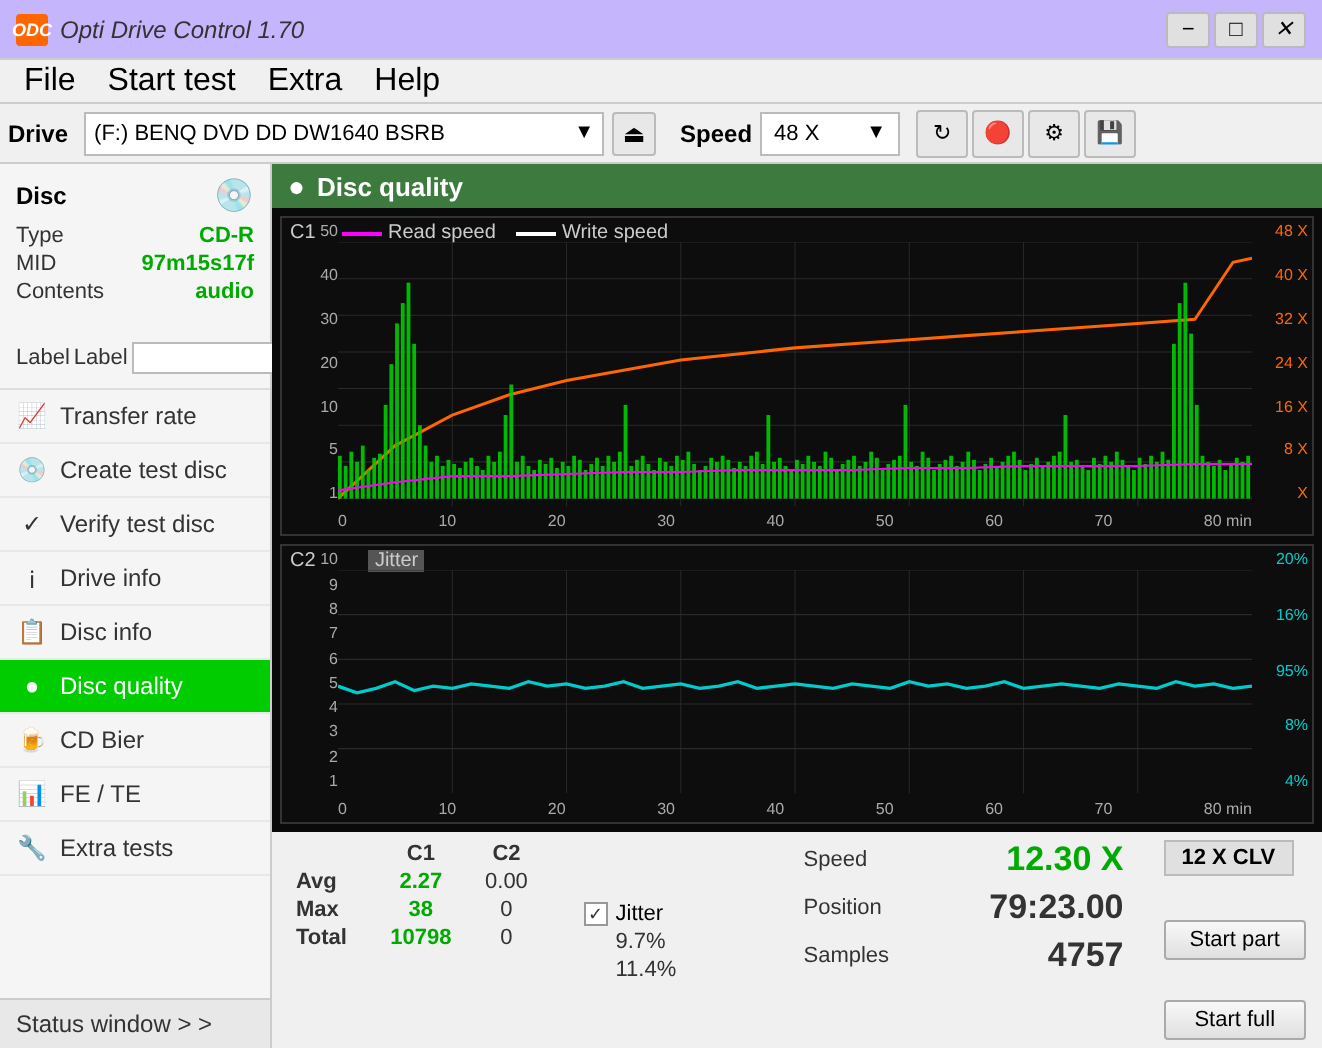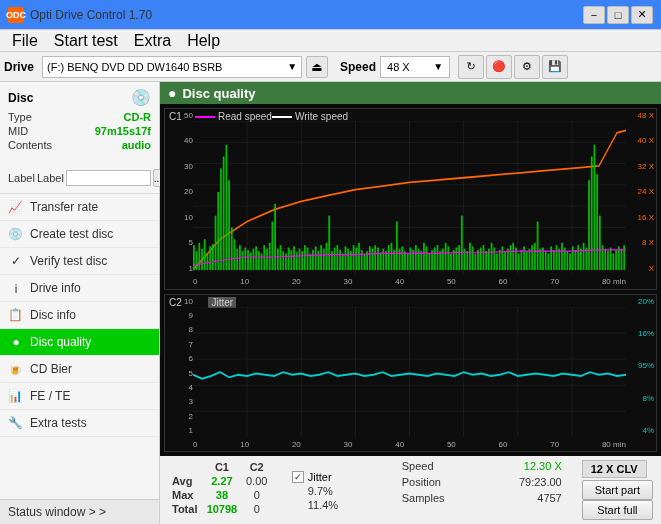--- a/index.html
+++ b/index.html
@@ -1,26 +1,27 @@
 <!DOCTYPE html>
 <html><head>
   <meta charset="utf-8">
   <style>
     * { margin: 0; padding: 0; box-sizing: border-box; }
     body { width: 661px; height: 524px; background: #f0f0f0; font-family: 'Segoe UI', Tahoma, sans-serif; font-size: 11px; overflow: hidden; }
 
     
     .title-bar {
-      background: #3b82f6;
+      background: #c4b5fd;
       height: 30px;
       display: flex;
       align-items: center;
       padding: 0 8px;
       border-bottom: 1px solid #ccc;
       justify-content: space-between;
+      font-style: italic;
     }
     .title-bar-left { display: flex; align-items: center; gap: 6px; }
     .title-bar-icon { width: 16px; height: 16px; background: #ff6600; border-radius: 2px; display: flex; align-items: center; justify-content: center; font-size: 9px; color: white; font-weight: bold; }
     .title-bar-text { font-size: 12px; color: #333; }
     .title-bar-controls { display: flex; gap: 2px; }
     .title-btn { width: 22px; height: 18px; background: #e0e0e0; border: 1px solid #bbb; cursor: pointer; display: flex; align-items: center; justify-content: center; font-size: 11px; border-radius: 2px; }
 
     
     .menu-bar {
       background: #f0f0f0;
@@ -71,21 +72,21 @@
     .toolbar-icon-btn { width: 26px; height: 24px; background: #e8e8e8; border: 1px solid #bbb; cursor: pointer; display: flex; align-items: center; justify-content: center; border-radius: 2px; }
 
     
     .main-layout {
       display: flex;
       height: calc(524px - 30px - 22px - 30px);
     }
 
     
     .left-panel {
-      width: 160px;
+      width: 136px;
       background: #f5f5f5;
       border-right: 1px solid #ccc;
       display: flex;
       flex-direction: column;
     }
 
     
     .disc-section {
       padding: 6px 8px;
       border-bottom: 1px solid #ddd;
@@ -169,20 +170,21 @@
       margin: 2px;
       border: 1px solid #333;
     }
 
     .chart-legend {
       position: absolute;
       top: 2px;
       left: 30px;
       display: flex;
       align-items: center;
+      gap: 10px;
       z-index: 10;
       text-align: right;
     }
     .legend-item { display: flex; align-items: center; gap: 3px; font-size: 10px; color: #ccc; }
     .legend-color { width: 20px; height: 2px; }
 
     .chart-label-c {
       position: absolute;
       top: 2px;
       left: 4px;
@@ -250,21 +252,21 @@
     .stats-table td.label { text-align: left; color: #333; font-weight: bold; }
     .stats-table td.green { color: #00aa00; font-weight: bold; }
     .stats-table td.zero { color: #333; }
 
     .jitter-section { display: flex; align-items: center; gap: 4px; margin-top: 2px; }
     .checkbox { width: 12px; height: 12px; border: 1px solid #999; background: white; display: inline-flex; align-items: center; justify-content: center; font-size: 9px; color: #333; cursor: pointer; }
 
     .right-stats { display: flex; flex-direction: column; gap: 4px; min-width: 160px; }
     .stat-row { display: flex; justify-content: space-between; align-items: center; gap: 8px; }
     .stat-label { font-size: 11px; color: #333; }
-    .stat-value { font-size: 11px; color: #00aa00; font-weight: normal; }
+    .stat-value { font-size: 17px; color: #00aa00; font-weight: bold; }
     .stat-value.black { color: #333; }
 
     .btn-start { 
       background: linear-gradient(to bottom, #f8f8f8, #e0e0e0);
       border: 1px solid #aaa;
       padding: 3px 12px;
       font-size: 11px;
       cursor: pointer;
       border-radius: 2px;
       white-space: nowrap;
@@ -743,21 +745,21 @@
         <div class="stat-row">
           <span class="stat-label">Position</span>
           <span class="stat-value black">79:23.00</span>
         </div>
         <div class="stat-row">
           <span class="stat-label">Samples</span>
           <span class="stat-value black">4757</span>
         </div>
       </div>
 
-      <div style="display:flex;flex-direction:column;gap:0;justify-content:center;">
+      <div style="display:flex;flex-direction:column;gap:20px;justify-content:center;">
         <div style="display:flex;align-items:center;gap:4px;margin-bottom:2px;">
           <div style="background:#e0e0e0;border:1px solid #bbb;padding:2px 8px;font-size:11px;font-weight:bold;">12 X CLV</div>
         </div>
         <button class="btn-start">Start part</button>
         <button class="btn-start">Start full</button>
       </div>
     </div>
 
   </div>
 

